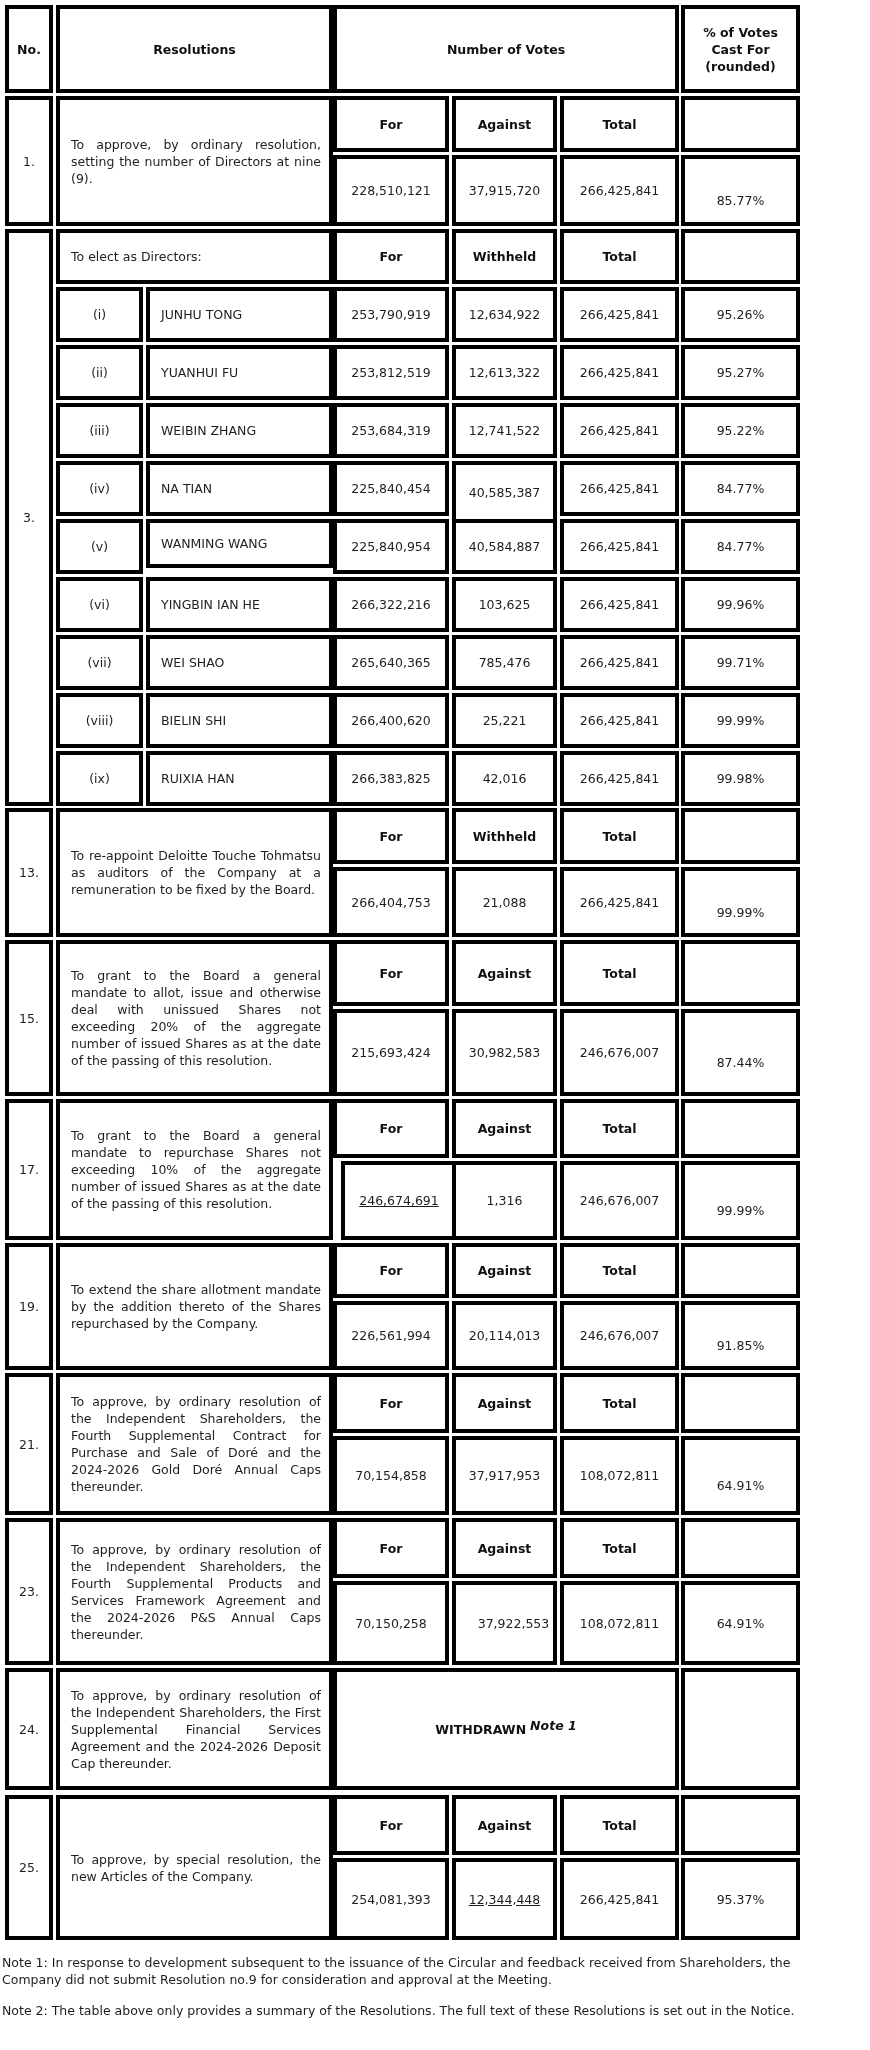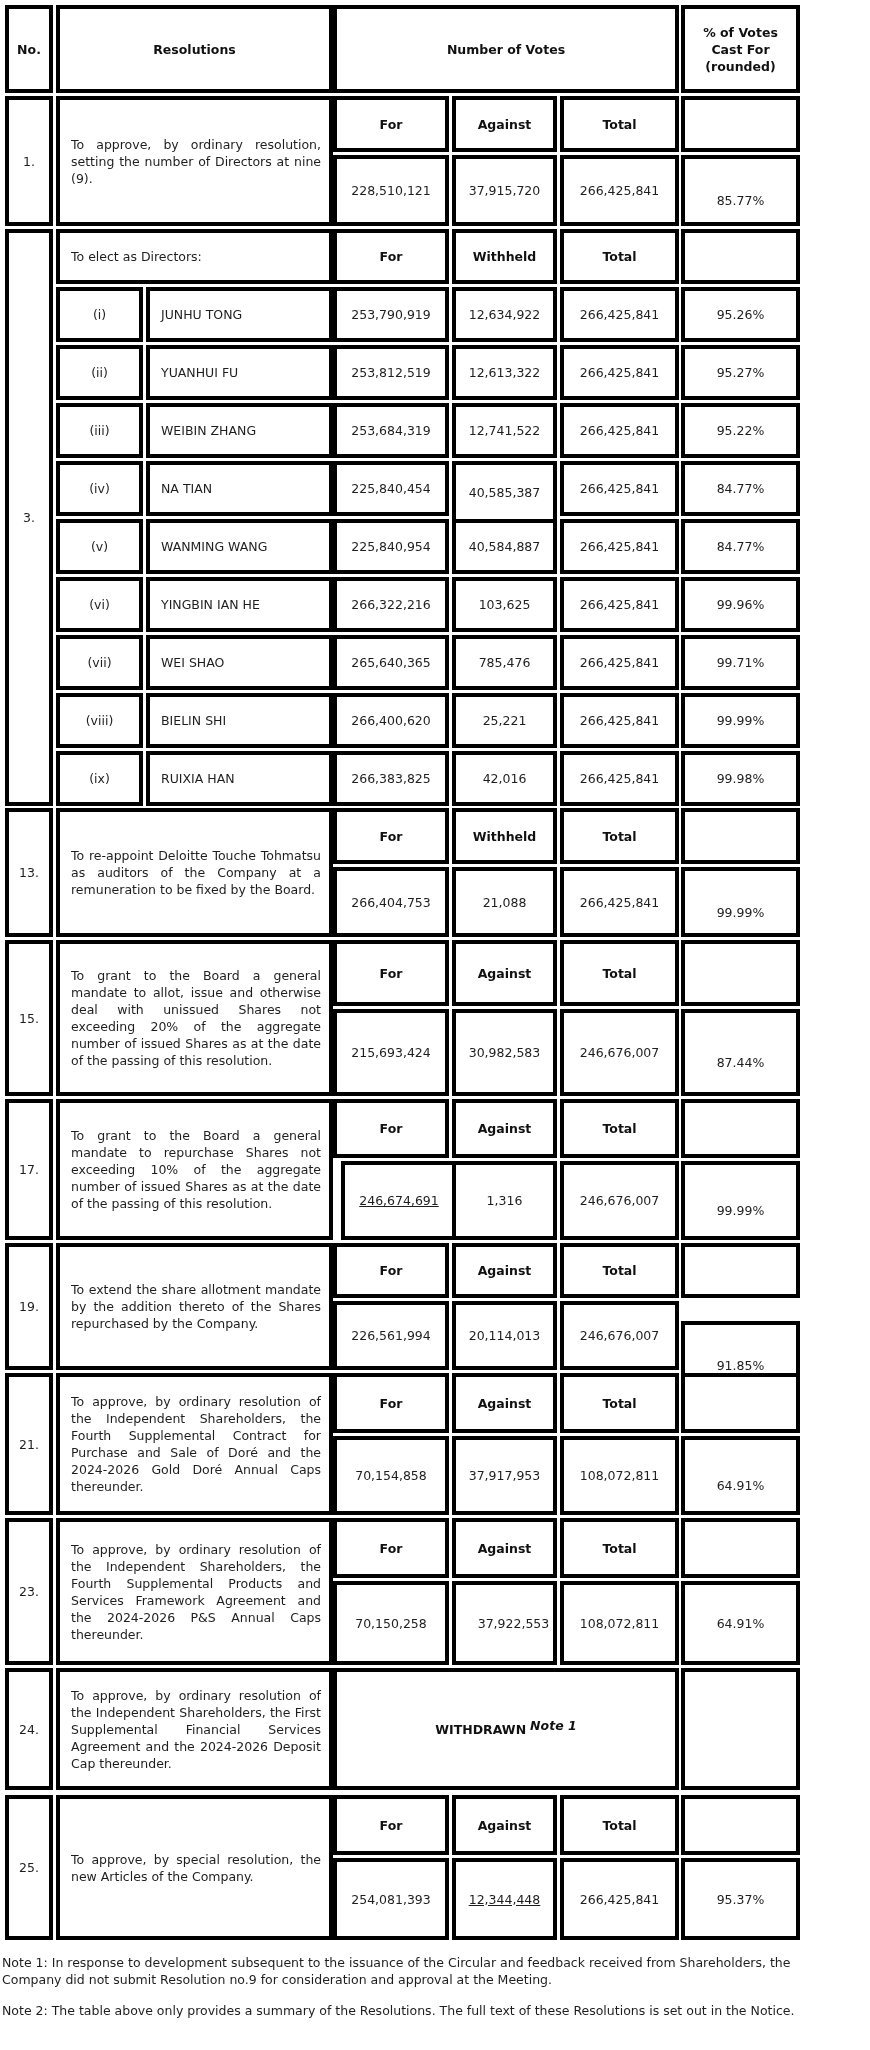--- a/index.html
+++ b/index.html
@@ -143,21 +143,21 @@
     </div>
     <div class="cell " style="left: 560px; width: 119px; top: 461px; height: 55px;">
       <span>266,425,841</span>
     </div>
     <div class="cell " style="left: 681px; width: 119px; top: 461px; height: 55px;">
       <span>84.77%</span>
     </div>
     <div class="cell " style="left: 56px; width: 87px; top: 519px; height: 55px;">
       <span>(v)</span>
     </div>
-    <div class="cell left" style="left: 146px; width: 187px; top: 519px; height: 55px;">
+    <div class="cell left" style="left: 146px; width: 187px; top: 519px; height: 49px;">
       <span>WANMING WANG</span>
     </div>
     <div class="cell " style="left: 333px; width: 116px; top: 519px; height: 55px;">
       <span>225,840,954</span>
     </div>
     <div class="cell " style="left: 452px; width: 105px; top: 519px; height: 55px;">
       <span>40,584,887</span>
     </div>
     <div class="cell " style="left: 560px; width: 119px; top: 519px; height: 55px;">
       <span>266,425,841</span>
@@ -339,21 +339,21 @@
     <div class="cell " style="left: 681px; width: 119px; top: 1243px; height: 55px;"></div>
     <div class="cell " style="left: 333px; width: 116px; top: 1301px; height: 69px;">
       <span>226,561,994</span>
     </div>
     <div class="cell " style="left: 452px; width: 105px; top: 1301px; height: 69px;">
       <span>20,114,013</span>
     </div>
     <div class="cell " style="left: 560px; width: 119px; top: 1301px; height: 69px;">
       <span>246,676,007</span>
     </div>
-    <div class="cell  pct-low" style="left: 681px; width: 119px; top: 1301px; height: 69px; margin-top: 20px;">
+    <div class="cell  pct-low" style="left: 681px; width: 119px; top: 1301px; height: 69px;">
       <span>91.85%</span>
     </div>
     <div class="cell " style="left: 5px; width: 48px; top: 1373px; height: 142px;">
       <span>21.</span>
     </div>
     <div class="cell txt" style="left: 56px; width: 277px; top: 1373px; height: 142px;">
       <span>To approve, by ordinary resolution of the Independent Shareholders, the Fourth Supplemental Contract for Purchase and Sale of Doré and the 2024-2026 Gold Doré Annual Caps thereunder.</span>
     </div>
     <div class="cell b" style="left: 333px; width: 116px; top: 1373px; height: 60px;">
       <span>For</span>

